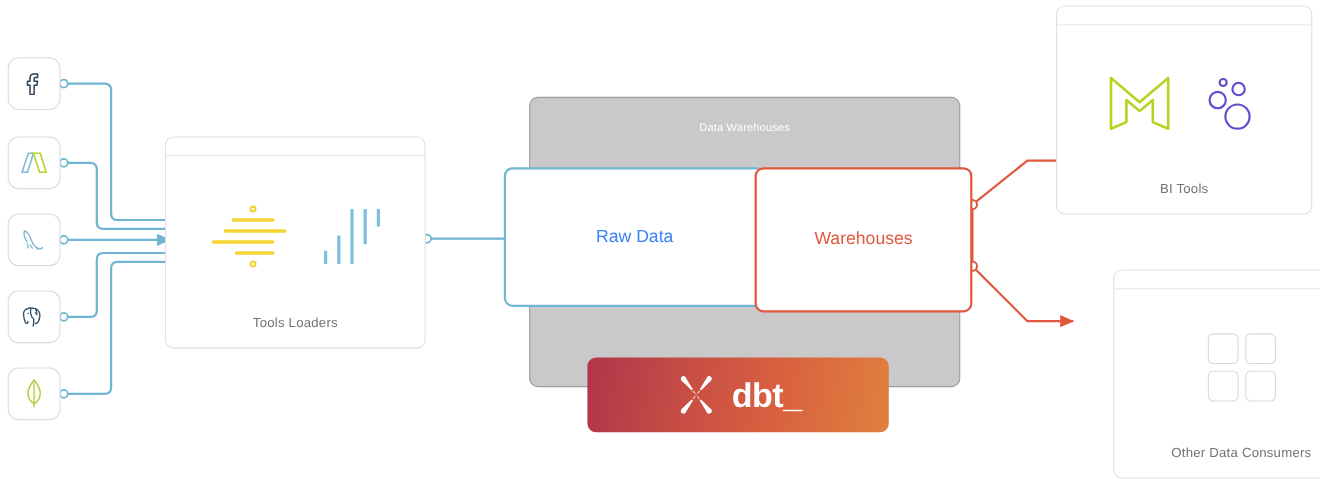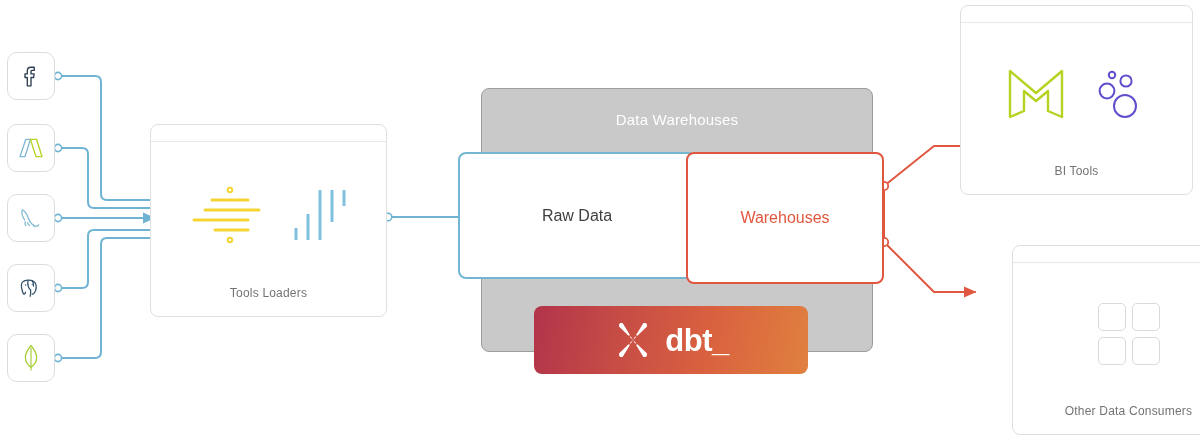--- a/index.html
+++ b/index.html
@@ -75,48 +75,48 @@
     background: #c9c9c9;
     border: 1px solid #9d9d9d;
     border-radius: 8px;
     z-index: 2;
   }
   #warehouse-zone .zone-title {
     position: absolute;
     left: 0; right: 0; top: 22px;
     text-align: center;
     color: #ffffff;
-    font-size: 15px;
+    font-size: 10px;
     letter-spacing: .2px;
   }
 
   
   .wh-card {
     position: absolute;
     background: #ffffff;
     border-radius: 8px;
     display: flex; align-items: center; justify-content: center;
     font-size: 16px;
     z-index: 4;
   }
   #raw-data-card {
     left: 458px; top: 152px; width: 238px; height: 127px;
     border: 2px solid #72b6d2;
-    color: #404040;
+    color: #3b82f6;
   }
   #transformed-card {
     left: 686px; top: 152px; width: 198px; height: 132px;
     border: 2px solid #e0573f;
     color: #e0573f;
   }
 
   
   #dbt-banner {
     position: absolute;
-    left: 534px; top: 306px; width: 274px; height: 68px;
+    left: 534px; top: 325px; width: 274px; height: 68px;
     border-radius: 8px;
     background: linear-gradient(100deg, #b1344a 0%, #c44a46 28%, #d9603f 62%, #e0803f 100%);
     display: flex; align-items: center; justify-content: center;
     gap: 12px;
     z-index: 5;
   }
   #dbt-wordmark {
     color: #ffffff;
     font-size: 31px;
     font-weight: bold;

